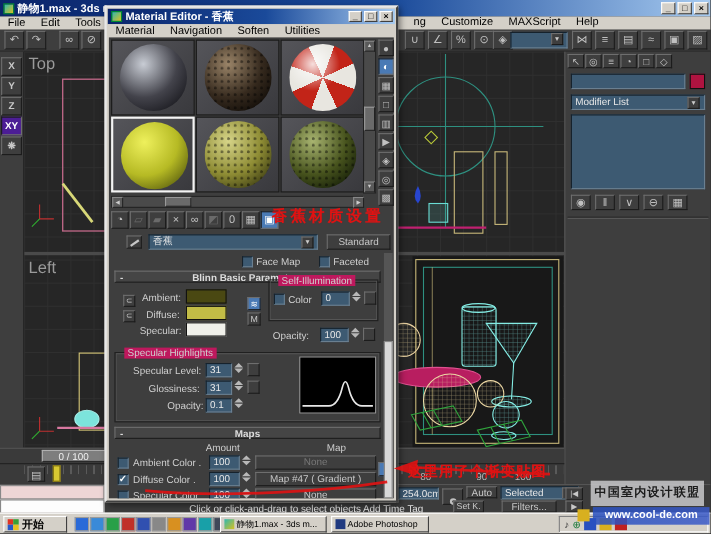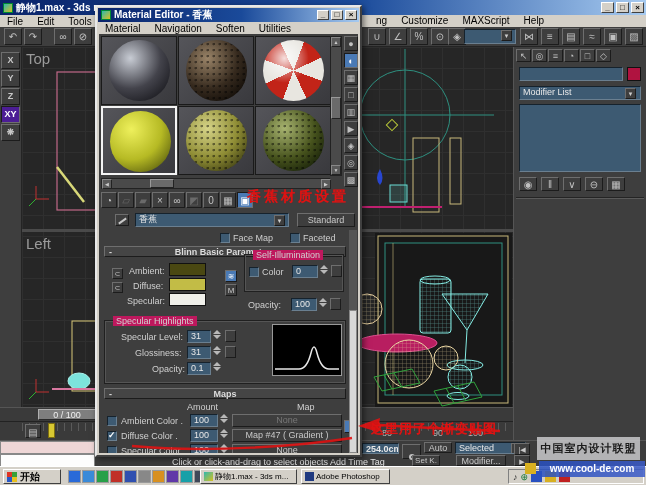--- a/index.html
+++ b/index.html
@@ -69,21 +69,21 @@
   #tb-ruler { position:absolute; left:22px; top:1px; width:490px; height:8px; background-image:repeating-linear-gradient(90deg,#5a5a5a 0 1px,transparent 1px 7px); }
   #tb-key { position:absolute; left:48px; top:1px; width:7px; height:15px; background:#d8c832; border:1px solid #7e6f10; }
   .tb-num { position:absolute; top:6px; color:#b8b8b8; font-size:9px; }
   #tb-btn { position:absolute; left:25px; top:2px; width:16px; height:14px; }
 
   #statusbar { left:0; top:440px; width:646px; height:26px; background:#3c3c3c; border-top:1px solid #555; color:#d0d0d0; }
   #listener-pink { position:absolute; left:0; top:0; width:95px; height:13px; background:#eed6d6; border:1px solid #888; }
   #listener-white { position:absolute; left:0; top:13px; width:95px; height:13px; background:#fdfdfd; border:1px solid #888; }
   #prompt-line { position:absolute; left:172px; top:16px; font-size:9px; color:#e0e0e0; white-space:nowrap; }
   #time-tag { position:absolute; left:330px; top:16px; font-size:9px; color:#e0e0e0; }
-  #coord-fld { position:absolute; left:362px; top:2px; width:37px; height:11px;font-weight:bold; }
+  #coord-fld { position:absolute; left:362px; top:2px; width:37px; height:11px; }
   #key-btn { position:absolute; left:402px; top:3px; width:19px; height:15px; }
   .key-glyph { display:inline-block; width:6px; height:6px; border:2px solid #c0c0c0; border-radius:50%; position:relative; top:1px; }
   .key-glyph::after { content:""; position:absolute; left:5px; top:1px; width:7px; height:2px; background:#c0c0c0; }
   #auto-btn { position:absolute; left:424px; top:1px; width:28px; height:11px; font-size:9px; line-height:10px; }
   #setk-btn { position:absolute; left:412px; top:14px; width:28px; height:11px; font-size:8px; line-height:10px; }
   #selfilter-dd { position:absolute; left:455px; top:1px; width:71px; height:12px; }
   #selfilter-dd .da { float:right; }
   #filters-btn { position:absolute; left:456px; top:14px; width:50px; height:11px; font-size:9px; line-height:10px; }
   .pb-btn { position:absolute; top:2px; width:16px; height:12px; font-size:7px; line-height:11px; }
   #nav-cluster { position:absolute; left:540px; top:1px; display:flex; gap:2px; }
@@ -308,21 +308,21 @@
   <span id="prompt-line">Click or click-and-drag to select objects</span>
   <span id="time-tag">Add Time Tag</span>
   <span class="fld" id="coord-fld">254.0cm</span>
   <span class="btn3d" id="key-btn"><i class="key-glyph"></i></span>
   <span class="btn3d" id="auto-btn">Auto</span>
   <span class="btn3d" id="setk-btn">Set K.</span>
   <span class="fld" id="selfilter-dd">
     <span>Selected</span>
     <span class="da">▼</span>
   </span>
-  <span class="btn3d" id="filters-btn">Modifier...</span>
+  <span class="btn3d" id="filters-btn">Filters...</span>
   <span class="btn3d pb-btn" style="left:514px">|◀</span>
   <span class="btn3d pb-btn" style="left:514px;top:14px;height:11px">▶</span>
   <div id="nav-cluster">
     <span class="ticon">⊕</span>
     <span class="ticon">◇</span>
     <span class="ticon">□</span>
     <span class="ticon">▣</span>
     <span class="ticon">◎</span>
     <span class="ticon">▦</span>
   </div>

